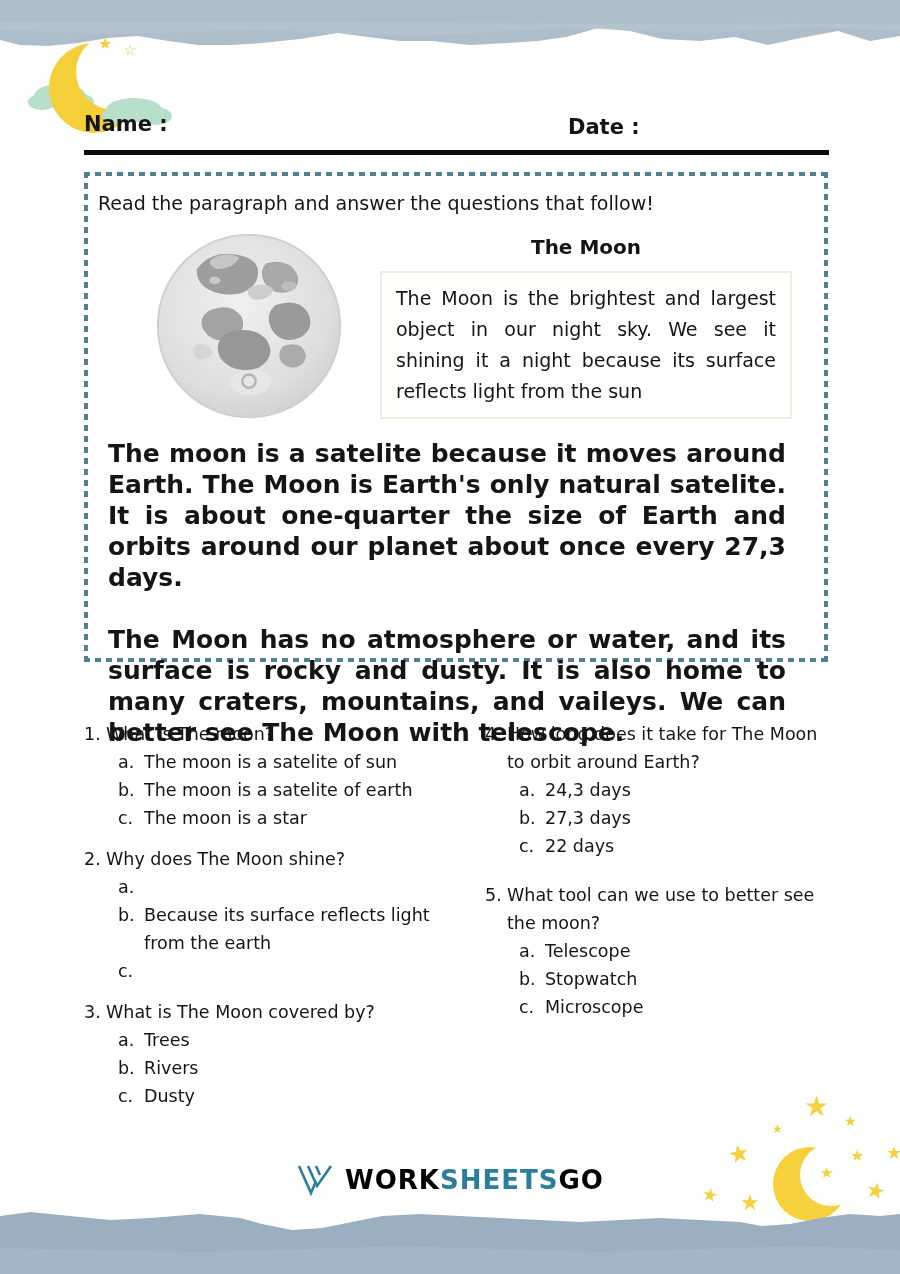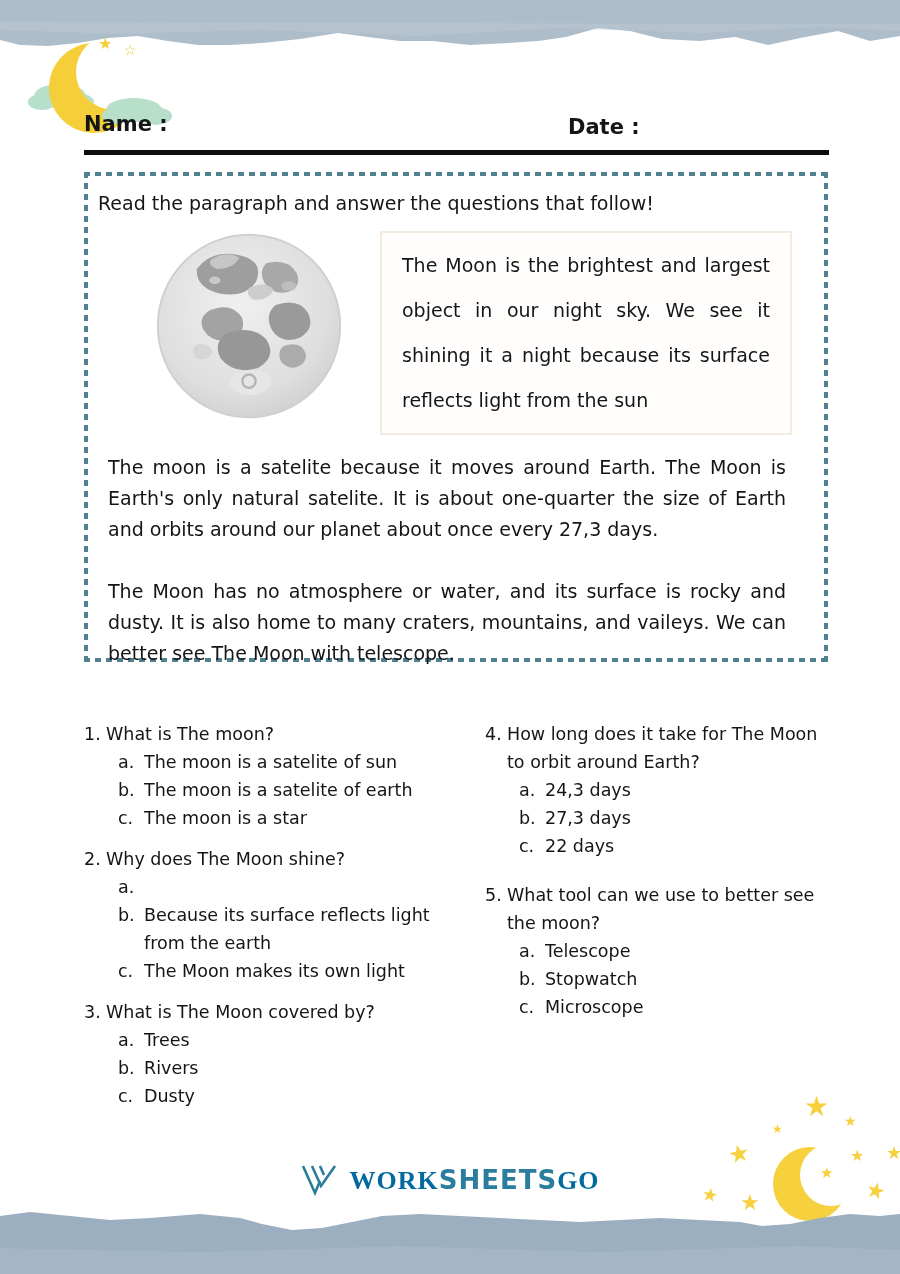--- a/index.html
+++ b/index.html
@@ -31,24 +31,24 @@
       repeating-linear-gradient(0deg,#4f8191 0 6px,transparent 6px 11px) left top / 4px 100% no-repeat,
       repeating-linear-gradient(0deg,#4f8191 0 6px,transparent 6px 11px) right top / 4px 100% no-repeat;
     padding:14px 14px 0 14px;box-sizing:border-box;
   }
   .read-instruction{font-size:19px;margin:6px 0 0 0;}
   .passage-row{display:flex;margin-top:17px;}
   .moon-art{margin-left:56px;flex:0 0 190px;}
   .passage-right{margin-left:36px;width:412px;}
   .passage-heading{text-align:center;font-size:20px;font-weight:700;margin:4px 0 12px 0;}
   .intro-box{
-    border:2px solid #f3ebe0;background:#fffefd;padding:10px 20px;
-    font-size:19px;line-height:45px;text-align:justify;
-  }
-  .para{font-size:19px;line-height:31px;text-align:justify;margin:0 28px 0 10px;}
+    border:2px solid #f3ebe0;background:#fffefd;padding:10px 14px;
+    font-size:19px;line-height:31px;text-align:justify;
+  }
+  .para{font-size:25px;line-height:31px;text-align:justify;margin:0 28px 0 10px;font-weight:bold;}
   .para.p2{margin-top:17px;}
   .para.p3{margin-top:31px;}
   
   .choose-line{position:absolute;left:84px;top:684px;font-size:17px;font-style:italic;}
   .questions{position:absolute;left:84px;top:720px;width:760px;display:flex;}
   .col{display:flex;flex-direction:column;}
   .col-left{width:401px;}
   .col-right{width:350px;}
   .question{margin-bottom:13px;}
   .col-right .question + .question{margin-top:8px;}
@@ -58,21 +58,21 @@
   .col-right .q-text{max-width:322px;}
   .option{display:flex;font-size:17.5px;line-height:28px;margin-left:34px;}
   .opt-letter{flex:0 0 26px;}
   .col-left .opt-text{max-width:300px;}
   
   .footer-logo{
     position:absolute;left:0;top:1160px;width:900px;height:40px;
     display:flex;align-items:center;justify-content:center;gap:9px;
   }
   .logo-text{font-size:26px;font-weight:700;letter-spacing:1px;white-space:nowrap;}
-  .logo-text .lt-black{color:#0369a1;font-family:Liberation Serif, serif;}
+  .logo-text .lt-black{color:#000000;}
   .logo-text .lt-teal{color:#2a7d9c;}
   
   .bstar{position:absolute;color:#f7d03e;}
   .crescent-br{position:absolute;left:768px;top:1142px;}
 </style>
 </head>
 <body>
 
 <div class="page">
 
@@ -132,20 +132,21 @@
         <path fill="#c6c6c6" d="M60,30 Q76,20 90,28 Q84,40 66,40 Q56,36 60,30 Z"></path>
         <path fill="#cdcdcd" d="M100,60 Q118,52 126,62 Q120,74 104,72 Q96,66 100,60 Z"></path>
         <path fill="#d6d6d6" d="M44,120 Q58,116 62,128 Q56,138 44,134 Q38,126 44,120 Z"></path>
         <path fill="#e6e6e6" d="M86,150 Q108,142 122,152 Q128,164 110,172 Q88,176 80,162 Q78,154 86,150 Z"></path>
         <circle cx="100" cy="158" r="7" fill="none" stroke="#b5b5b5" stroke-width="2.5"></circle>
         <ellipse cx="142" cy="58" rx="8" ry="5" fill="#bdbdbd"></ellipse>
         <ellipse cx="64" cy="52" rx="6" ry="4" fill="#c9c9c9"></ellipse>
       </svg>
 
       <div class="passage-right">
+        <div class="passage-heading">The Moon</div>
         <div class="intro-box">The Moon is the brightest and largest object in our night sky. We see it shining it a night because its surface reflects light from the sun</div>
       </div>
     </div>
 
     <p class="para p2">The moon is a satelite because it moves around Earth. The Moon is Earth's only natural satelite. It is about one-quarter the size of Earth and orbits around our planet about once every 27,3 days.</p>
     <p class="para p3">The Moon has no atmosphere or water, and its surface is rocky and dusty. It is also home to many craters, mountains, and vaileys. We can better see The Moon with telescope.</p>
   </div>
 
 
   <div class="questions">
@@ -177,21 +178,20 @@
         </div>
         <div class="option">
           <span class="opt-letter">a.</span>
         </div>
         <div class="option">
           <span class="opt-letter">b.</span>
           <span class="opt-text">Because its surface reflects light from the earth</span>
         </div>
         <div class="option">
           <span class="opt-letter">c.</span>
-          <span class="opt-text">The Moon makes its own light</span>
         </div>
       </div>
 
       <div class="question">
         <div class="q-line">
           <span class="q-num">3.</span>
           <span class="q-text">What is The Moon covered by?</span>
         </div>
         <div class="option">
           <span class="opt-letter">a.</span>

